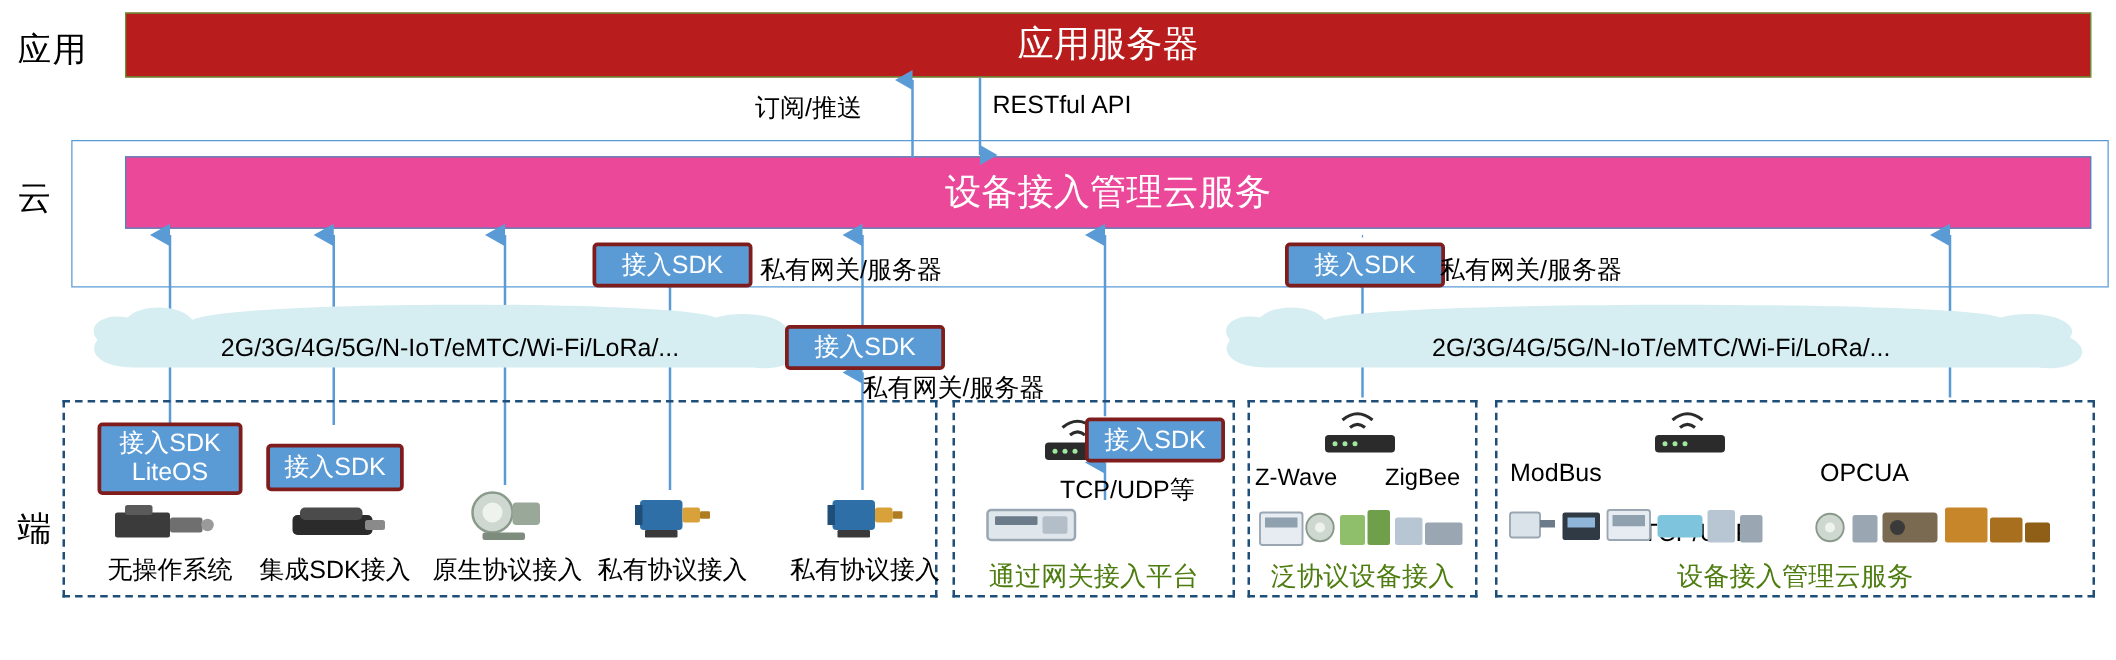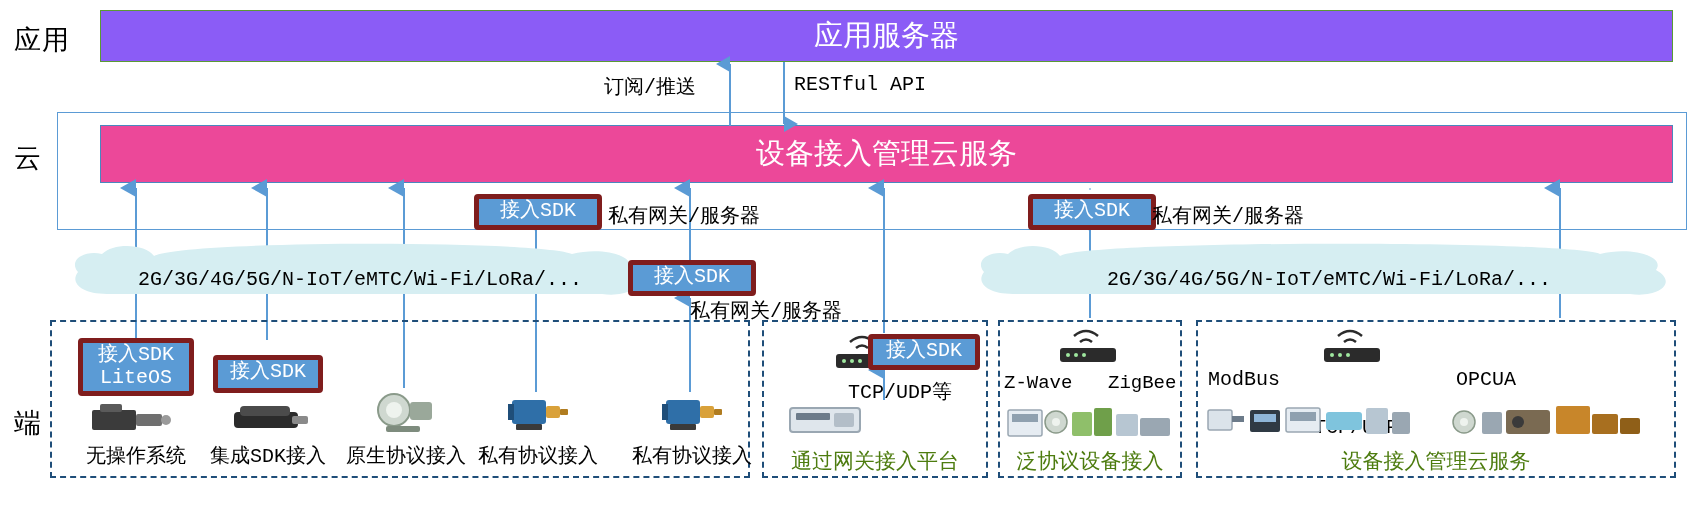--- a/index.html
+++ b/index.html
@@ -4,32 +4,32 @@
 <style>
   * { box-sizing: border-box; }
   html, body { margin:0; padding:0; }
   body {
     width:1693px; height:528px;
     background:#ffffff;
     font-family:"Liberation Sans", sans-serif;
     position:relative;
     overflow:hidden;
   }
-  .canvas { position:absolute; left:0; top:0; width:1693px; height:432px;font-family:Liberation Mono, monospace; }
+  .canvas { position:absolute; left:0; top:0; width:1693px; height:432px; }
   .abs { position:absolute; }
 
   
   .row-label {
     font-size:27px; color:#000; letter-spacing:1px;
   }
 
   
   .appbar {
     left:100px; top:10px; width:1573px; height:52px;
-    background:#8b5cf6; border:1px solid #5a9a34;
+    background:#b91c1c; border:1px solid #5a9a34;
     color:#fff; font-size:29px;
     display:flex; align-items:center; justify-content:center;
   }
   
   .cloudbar {
     left:100px; top:125px; width:1573px; height:58px;
     background:#ec4899; border:1px solid #4a87bf;
     color:#fff; font-size:29px;
     display:flex; align-items:center; justify-content:center;
   }
@@ -37,23 +37,23 @@
   .cloudbox {
     left:57px; top:112px; width:1630px; height:118px;
     border:1px solid #5b9bd5; background:transparent;
   }
 
   .lbl-text { font-size:20px; color:#000; white-space:nowrap; }
   .lbl-text-sm { font-size:19px; color:#000; white-space:nowrap; }
 
   
   .sdk {
-    background:#5b9bd5; border:5px solid #7f1d1d; border-radius:4px;
+    background:#5b9bd5; border:3px solid #7f1d1d; border-radius:4px;
     color:#fff; font-size:20px; display:flex; flex-direction:column;
-    align-items:center; justify-content:flex-start; line-height:1.15;
+    align-items:center; justify-content:center; line-height:1.15;
     text-align:center;
   }
 
   
   .group {
     border:2px dashed #1f4e79; background:transparent;
   }
   .group-label {
     font-size:21px; color:#4d7c0f; text-align:center; white-space:nowrap;
   }

